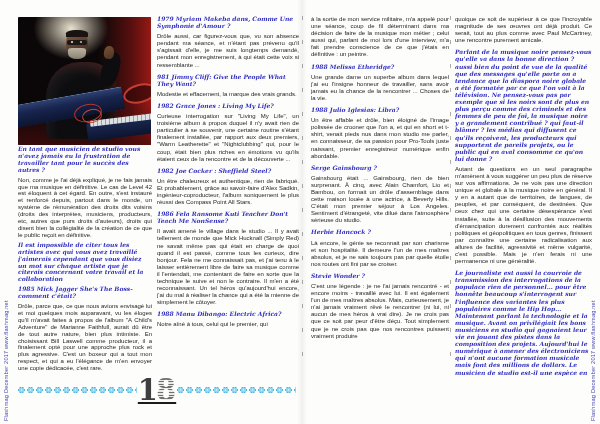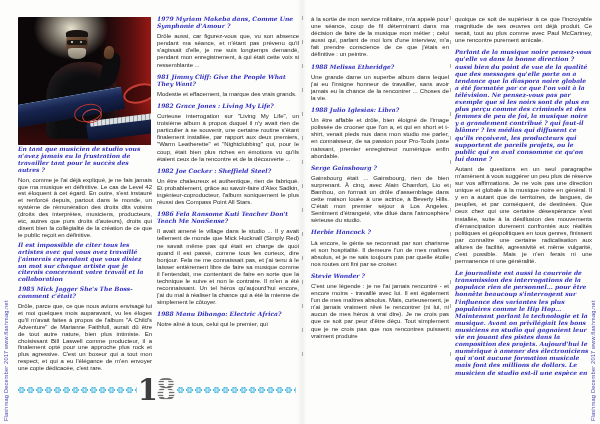--- a/index.html
+++ b/index.html
@@ -60,21 +60,21 @@
   .col-l1{left:18px;  top:146px; width:134px; height:236px;}
   .col-l2{left:157px; top:15px;  width:142px; height:364px;}
   .col-r1{left:311px; top:16px;  width:138px; height:360px;}
   .col-r2{left:455px; top:16px;  width:137px; height:360px;}
   .blk{margin:0 0 4px 0; font-size:6px; line-height:7.1px;}
   .col-l1 .blk{margin-bottom:3px; line-height:6.9px;}
   .blk.a{color:#1f1f1f; text-align:justify;}
   .blk.q, .blk.h{color:#3231c0; font-family:"DejaVu Serif", serif; font-style:italic; font-weight:bold;}
 
   
-  .numrow{position:absolute; display:flex; align-items:center; height:30px;}
+  .numrow{position:absolute; display:flex; align-items:center; height:30px;text-decoration:underline;}
   .numrow.left{left:18px; top:375px; width:278px;}
   .numrow.right{left:312px; top:375px; width:278px;}
   .dots{flex:1; height:8px;
     background-image:radial-gradient(circle at 3.5px 4px, #cdeefb 0 1.1px, #8ed5f0 1.1px 2.6px, #55b4da 2.6px 3.1px, rgba(0,0,0,0) 3.3px);
     background-size:9px 8px; background-repeat:repeat-x; background-position:0 0;}
   .pagenum{font-family:"DejaVu Serif", serif; font-weight:bold; font-size:29px; line-height:1; margin:0 1px; white-space:nowrap;}
   .pagenum .d1{color:#3e3e40; letter-spacing:-2px;}
   .pagenum .d2{color:#9a9a9a;}
   @supports (-webkit-background-clip: text){
     .pagenum .d2{

